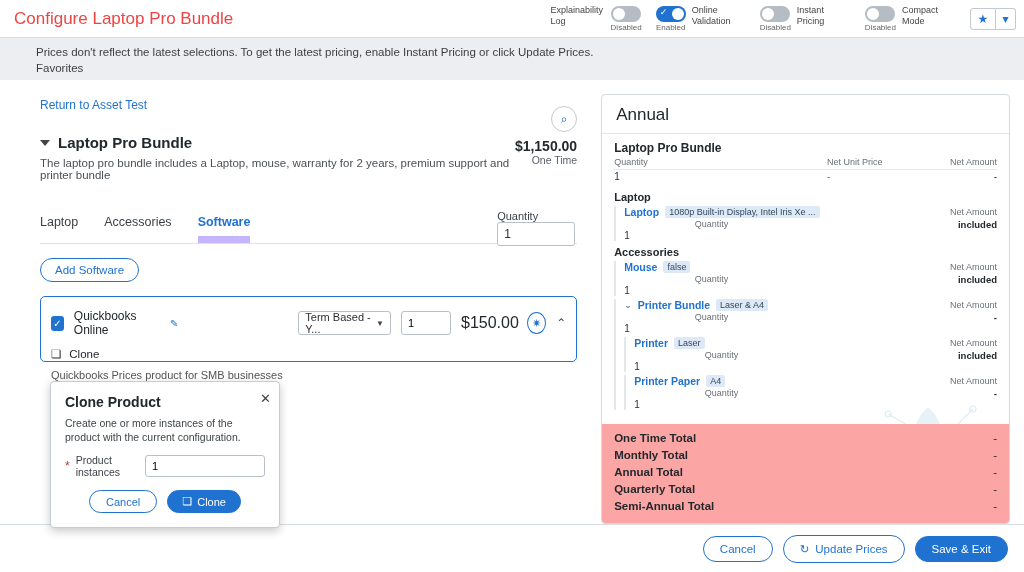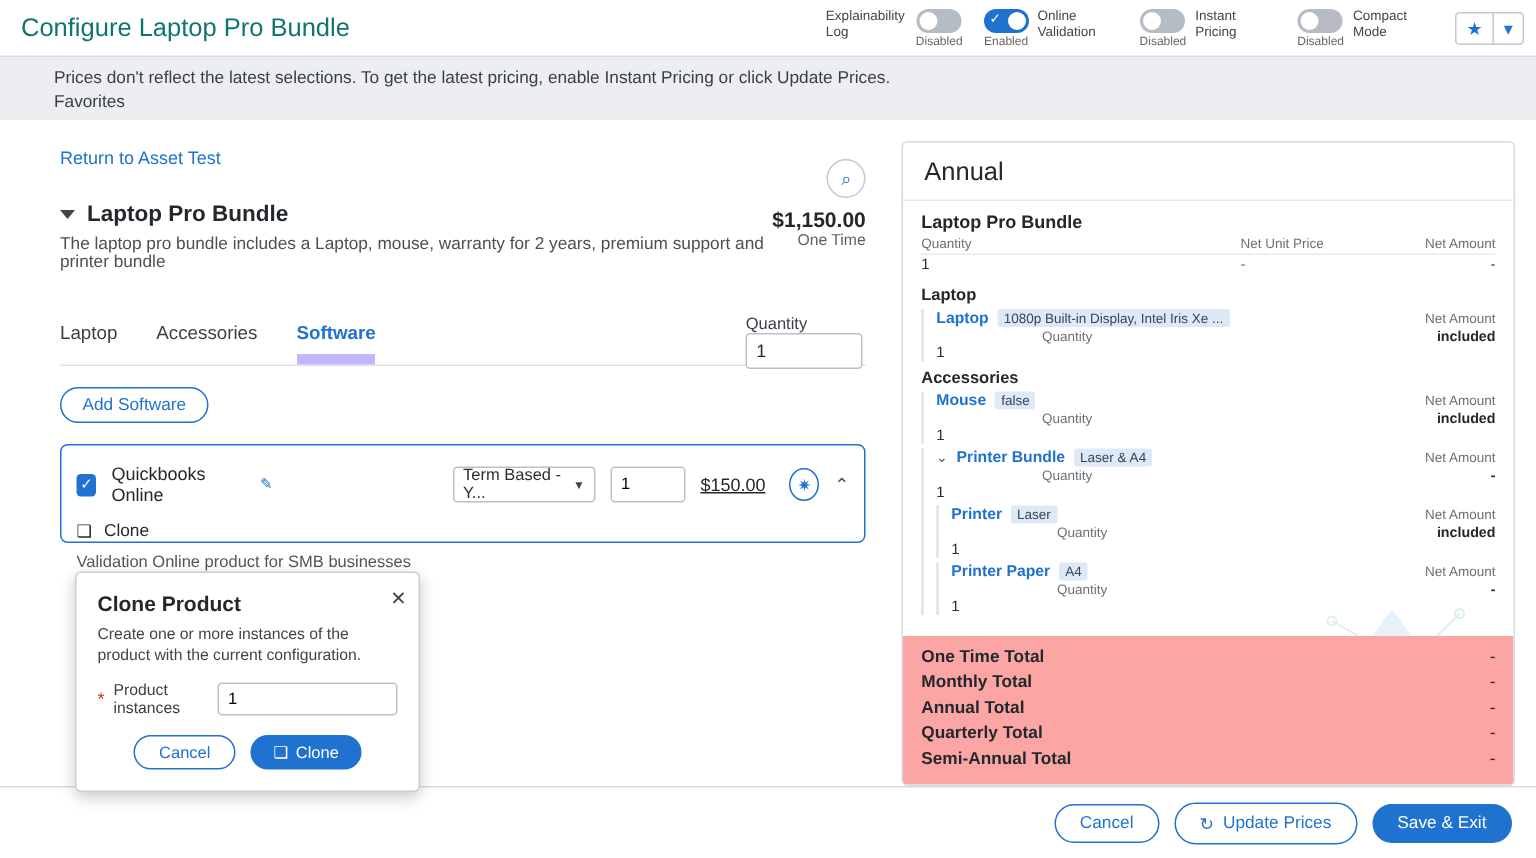--- a/index.html
+++ b/index.html
@@ -15,21 +15,21 @@
   }
   
   .topbar {
     height:38px; width:100%;
     background:#fff;
     border-bottom:1px solid #d8dde3;
     display:flex; align-items:center;
     padding:0 8px 0 14px;
     position:relative;
   }
-  .app-title { font-size:17px; color:#0f766e; font-weight:400; flex:0 0 auto; }
+  .app-title { font-size:17px; color:#ef4444; font-weight:400; flex:0 0 auto; }
   .topbar-toggles { margin-left:auto; display:flex; align-items:center; gap:14px;justify-content:space-between; }
   .toggle-group { display:flex; align-items:flex-start; gap:6px; }
   .toggle-labels { font-size:9px; line-height:11px; color:#444; max-width:54px; }
   .switch {
     width:30px; height:16px; border-radius:9px; background:#b6bcc4;
     position:relative; margin-top:1px; flex:0 0 auto;
   }
   .switch.on { background:#1f72d0; }
   .switch:after {
     content:""; position:absolute; top:2px; left:2px;
@@ -102,21 +102,21 @@
     font-size:10px;display:flex;align-items:center;justify-content:center;
   }
   .prod-name { font-size:12px; color:#23282d; }
   .pencil { color:#1f72d0; font-size:10px; }
   .select-box {
     margin-left:110px; width:106px; height:24px; border:1px solid #b9c0c8; border-radius:3px;
     font-size:11px; display:flex; align-items:center; padding:0 6px; color:#2b2f33; background:#fff;
   }
   .sel-caret { margin-left:auto; font-size:8px; color:#444;}
   .small-input { width:50px;height:24px;border:1px solid #b9c0c8;border-radius:3px;font-size:11px;padding:0 6px;}
-  .prod-price { font-size:12px; color:#23282d; width:56px; text-align:left;text-decoration:underline;}
+  .prod-price { font-size:16px; color:#23282d; width:56px; text-align:left;}
   .gear {
     width:22px;height:22px;border:1px solid #1f72d0;border-radius:50%;
     color:#1f72d0;display:flex;align-items:center;justify-content:center;font-size:11px;
   }
   .chev-up { color:#4a5057; font-size:12px; }
   .clone-menu { margin-top:10px; display:flex; align-items:center; gap:8px; font-size:11.5px; color:#23282d;}
   .prod-foot { font-size:11px; color:#555; margin-top:8px; }
   
   .summary {
     width:414px; margin:14px 14px 0 0; border:1px solid #d5dade; border-radius:4px;
@@ -270,21 +270,21 @@
         </div>
         <input class="small-input" value="1" style="">
         <div class="prod-price">$150.00</div>
         <div class="gear">✷</div>
         <div class="chev-up">⌃</div>
       </div>
       <div class="clone-menu">
         <span>❏</span>
         <span>Clone</span>
       </div>
-      <div class="prod-foot">Validation Online product for SMB businesses</div>
+      <div class="prod-foot">Quickbooks Prices product for SMB businesses</div>
     </div>
   </div>
 
   <div class="summary">
     <h2>Annual</h2>
     <div class="sum-body">
       <div class="sum-bundle-name">Laptop Pro Bundle</div>
       <div class="hdr-row">
         <div class="c1">Quantity</div>
         <div class="c2">Net Unit Price</div>

